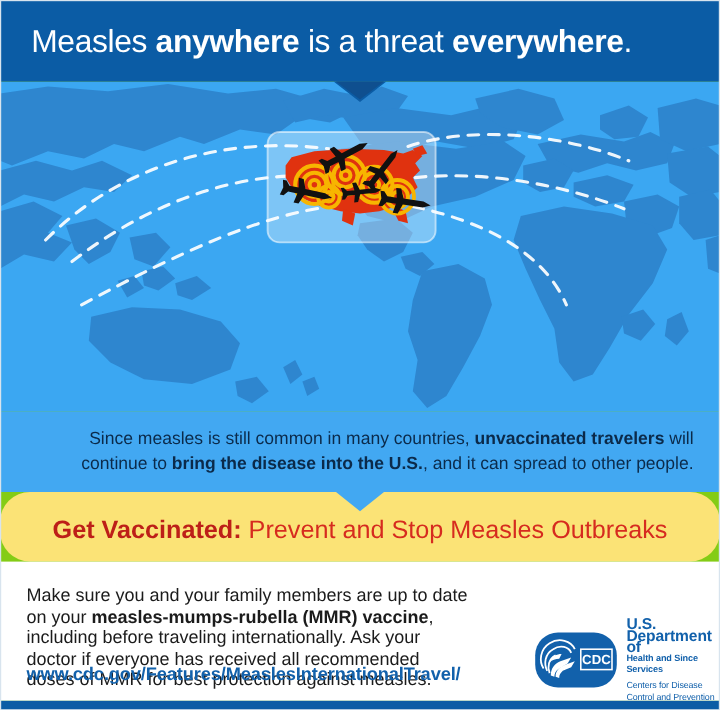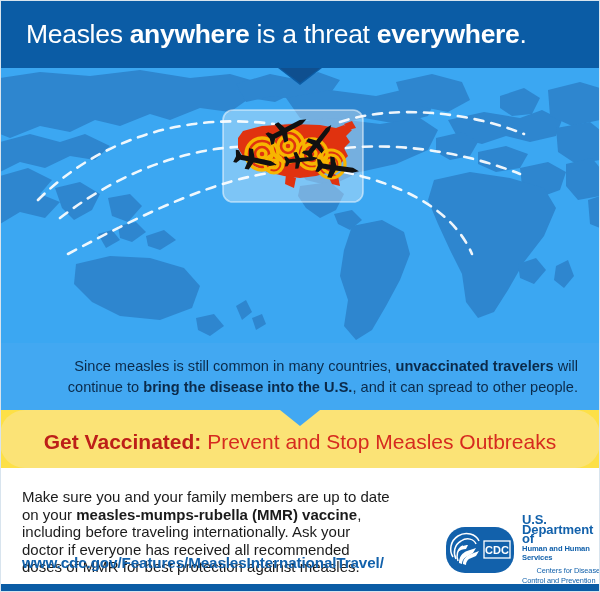--- a/index.html
+++ b/index.html
@@ -6,21 +6,21 @@
   * { margin:0; padding:0; box-sizing:border-box; }
   html, body {
     width:600px; height:592px;
     font-family:"Liberation Sans", sans-serif;
     background:#ffffff;
     overflow:hidden;
   }
   #poster {
     position:relative;
     width:600px; height:592px;
-    background:#fde047;
+    background:#84cc16;
     overflow:hidden;
   }
 
   
   .header {
     position:absolute; left:0; top:0;
     width:600px; height:68px;
     background:#0b5ca5;
     display:flex; align-items:center;
     padding-left:26px;
@@ -147,21 +147,21 @@
     flex:0 0 auto;
     margin-left:48px;
   }
   .logo-text {
     color:#1261ab;
     line-height:9.6px;
     padding-top:1px;
   }
   .logo-text .l1 { font-size:13px; font-weight:700; display:block; letter-spacing:-0.1px; }
   .logo-text .l2 { font-size:7.6px; font-weight:700; display:block; letter-spacing:-0.1px; }
-  .logo-text .l3 { font-size:7.4px; font-weight:400; display:block; letter-spacing:-0.1px; margin-top:3px;text-align:right;}
+  .logo-text .l3 { font-size:7.4px; font-weight:400; display:block; letter-spacing:-0.1px; margin-top:3px;}
   .logo-text .l4 { font-size:7.4px; font-weight:400; display:block; letter-spacing:-0.1px; }
 
   
   .bottom-bar {
     position:absolute; left:0; top:584px;
     width:600px; height:8px;
     background:#0b5ca5;
     z-index:6;
   }
   
@@ -379,21 +379,21 @@
         </g>
 
         <g>
           <rect x="38" y="14" width="26" height="17" fill="none" stroke="#ffffff" stroke-width="1.3"></rect>
           <text x="51" y="26.5" font-family="Liberation Sans, sans-serif" font-size="11" font-weight="700" fill="#ffffff" text-anchor="middle">CDC</text>
         </g>
       </svg>
     </div>
     <div class="logo-text">
       <span class="l1">U.S. Department of</span>
-      <span class="l2">Human and Human Services</span>
+      <span class="l2">Health and Since Services</span>
       <span class="l3">Centers for Disease</span>
       <span class="l4">Control and Prevention</span>
     </div>
   </div>
 
   <div class="bottom-bar"></div>
   <div class="frame"></div>
 </div>
 
 </body></html>

